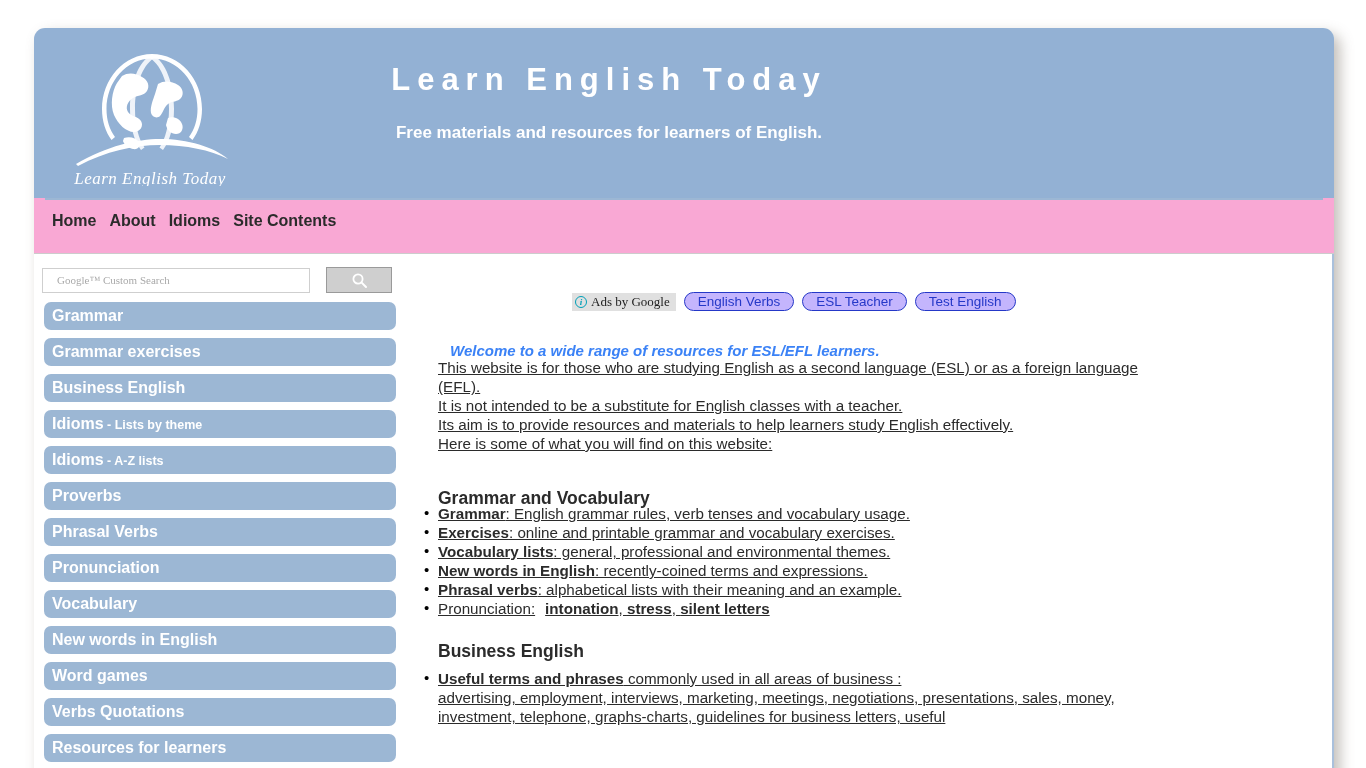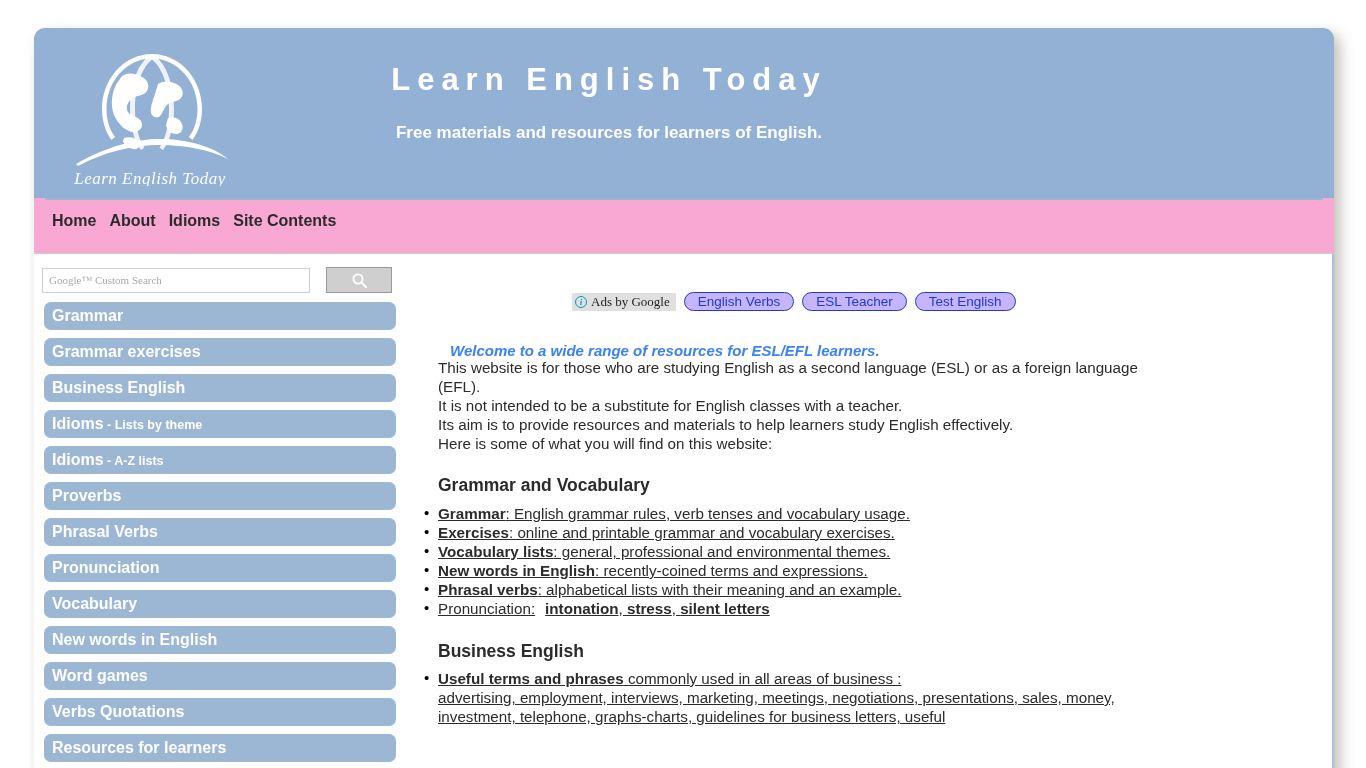--- a/index.html
+++ b/index.html
@@ -99,21 +99,21 @@
     left: 8px; top: 13px;
     display: flex;
     align-items: center;
     gap: 16px;
   }
   #search-input {
     width: 268px; height: 25px;
     border: 1px solid #cfcfcf;
     background: #ffffff;
     font-size: 11px;
-    padding: 0 6px;
+    padding: 0 14px;
     color: #555;
     font-family: "Liberation Serif", serif;
     outline: none;
   }
   #search-input::placeholder { color: #a9a9a9; }
   #search-button {
     width: 66px; height: 26px;
     background: #cfcfcf;
     border: 1px solid #9a9a9a;
     display: flex;
@@ -208,32 +208,33 @@
     margin: 12px;
     white-space: nowrap;
   }
   #intro {
     position: absolute;
     left: 34px; top: 104px;
     width: 710px;
     font-size: 15.2px;
     color: #2b2b2b;
     line-height: 19px;
+    text-decoration: underline;
   }
   #intro p { margin: 0; }
   .sec-h {
     position: absolute;
     left: 34px;
     font-size: 17.5px;
     font-weight: bold;
     color: #2b2b2b;
     margin: 0;
     white-space: nowrap;
   }
-  #h-grammar { top: 221px; }
+  #h-grammar { top: 234px; }
   #h-business { top: 387px; }
   .bullets {
     position: absolute;
     left: 14px;
     margin: 0;
     padding: 0 0 0 20px;
     list-style: none;
     font-size: 15.2px;
     color: #2b2b2b;
     line-height: 19px;

